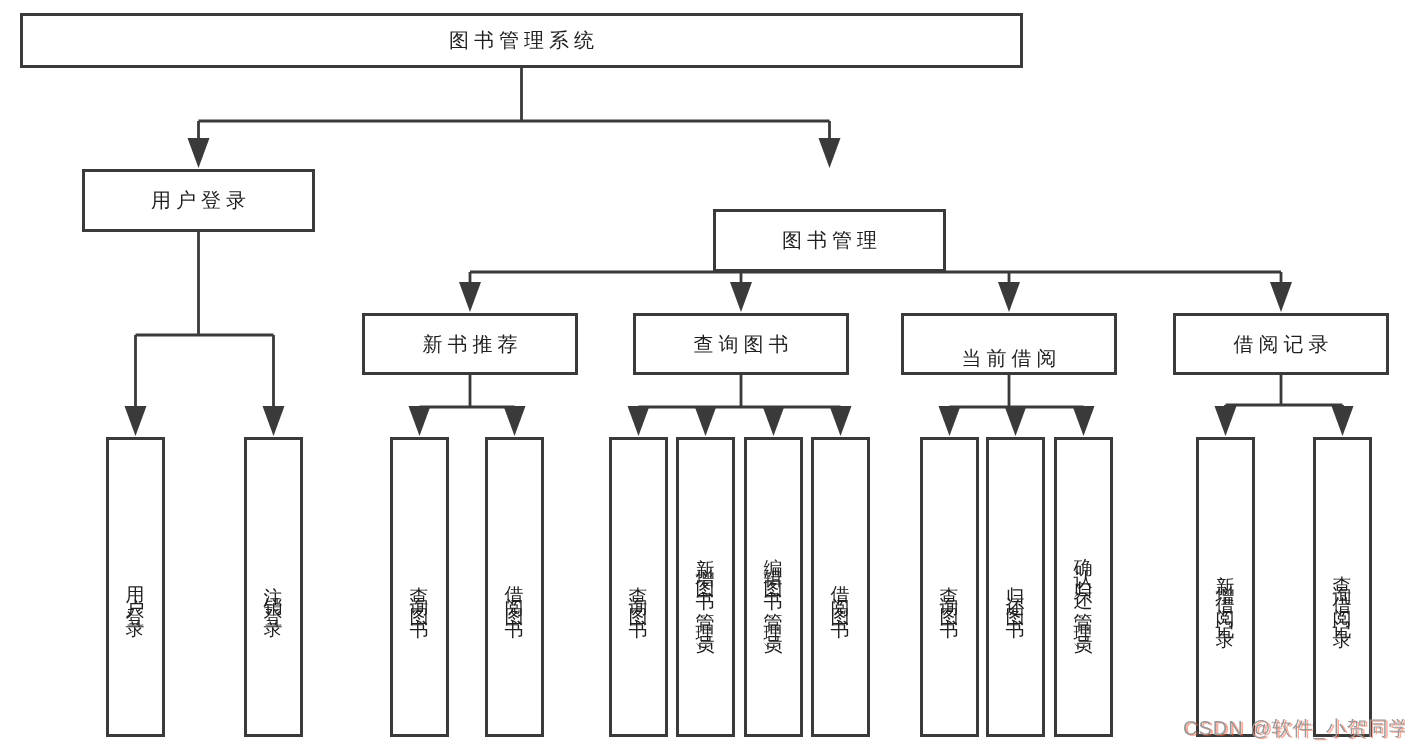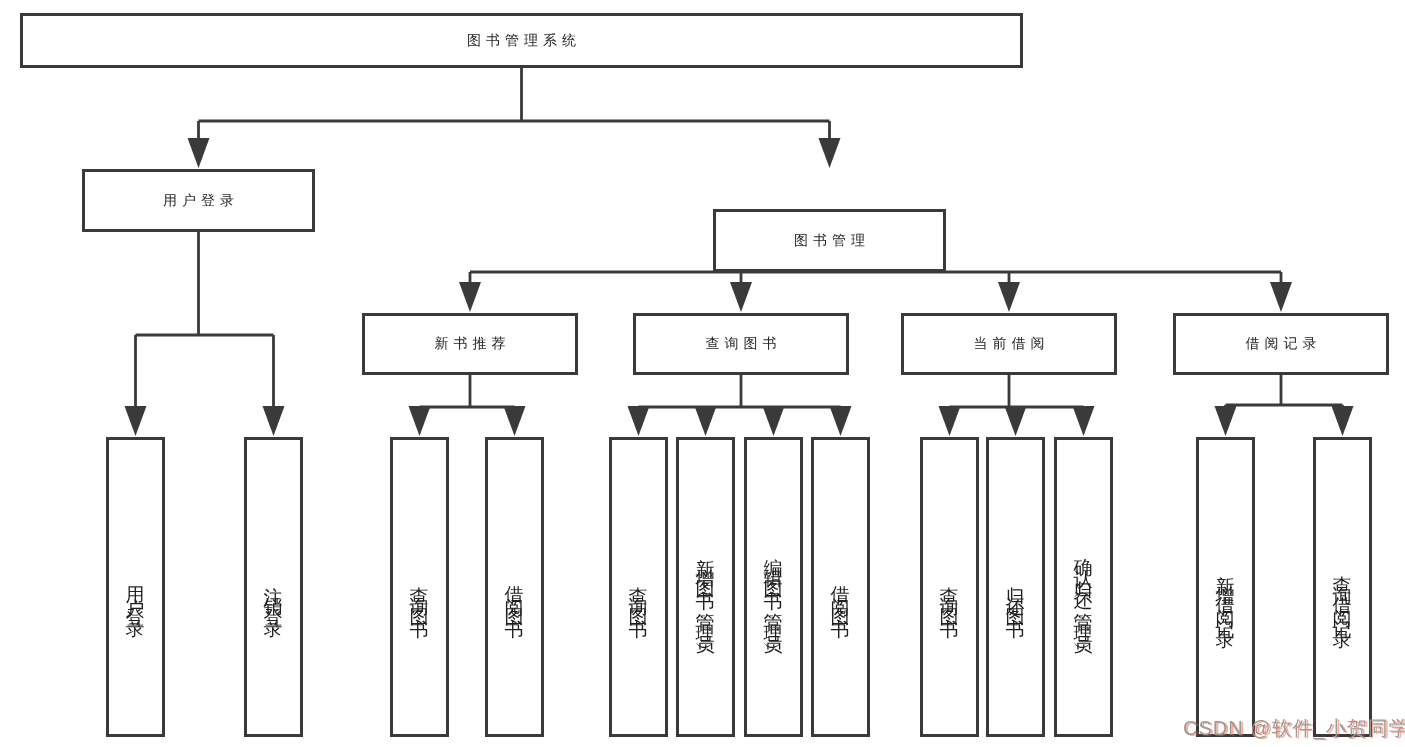--- a/index.html
+++ b/index.html
@@ -26,42 +26,42 @@
     position: absolute;
     box-sizing: border-box;
     border: 3px solid #3a3a3a;
     background: #ffffff;
     display: flex;
     align-items: center;
     justify-content: center;
     color: #1f1f1f;
   }
   .box.h span {
-    font-size: 14px;
+    font-size: 20px;
     letter-spacing: 5px;
     margin-left: 5px;
     white-space: nowrap;
   }
   .box.v span {
     writing-mode: vertical-lr;
     text-orientation: mixed;
     font-size: 19px;
     line-height: 1;
     letter-spacing: 11px;
     margin-top: 11px;
     white-space: nowrap;
   }
   
   .n-root   { left: 20px;   top: 13px;  width: 1003px; height: 55px; }
   .n-l2a    { left: 82px;   top: 169px; width: 233px;  height: 63px; }
   .n-l2b    { left: 713px;  top: 169px; width: 233px;  height: 63px; margin-top: 40px; }
   .n-l3     { top: 313px;   width: 216px; height: 62px; }
   .n-l3a    { left: 362px; }
   .n-l3b    { left: 633px; }
-  .n-l3c    { left: 901px; }
+  .n-l3c    { left: 901px; align-items: flex-end; }
   .n-l3d    { left: 1173px; }
   .leaf     { top: 437px;   width: 59px;  height: 300px; }
   .lf1      { left: 106px; }
   .lf2      { left: 244px; }
   .lf3      { left: 390px; }
   .lf4      { left: 485px; }
   .lf5      { left: 609px; }
   .lf6      { left: 676px; }
   .lf7      { left: 744px; }
   .lf8      { left: 811px; }

